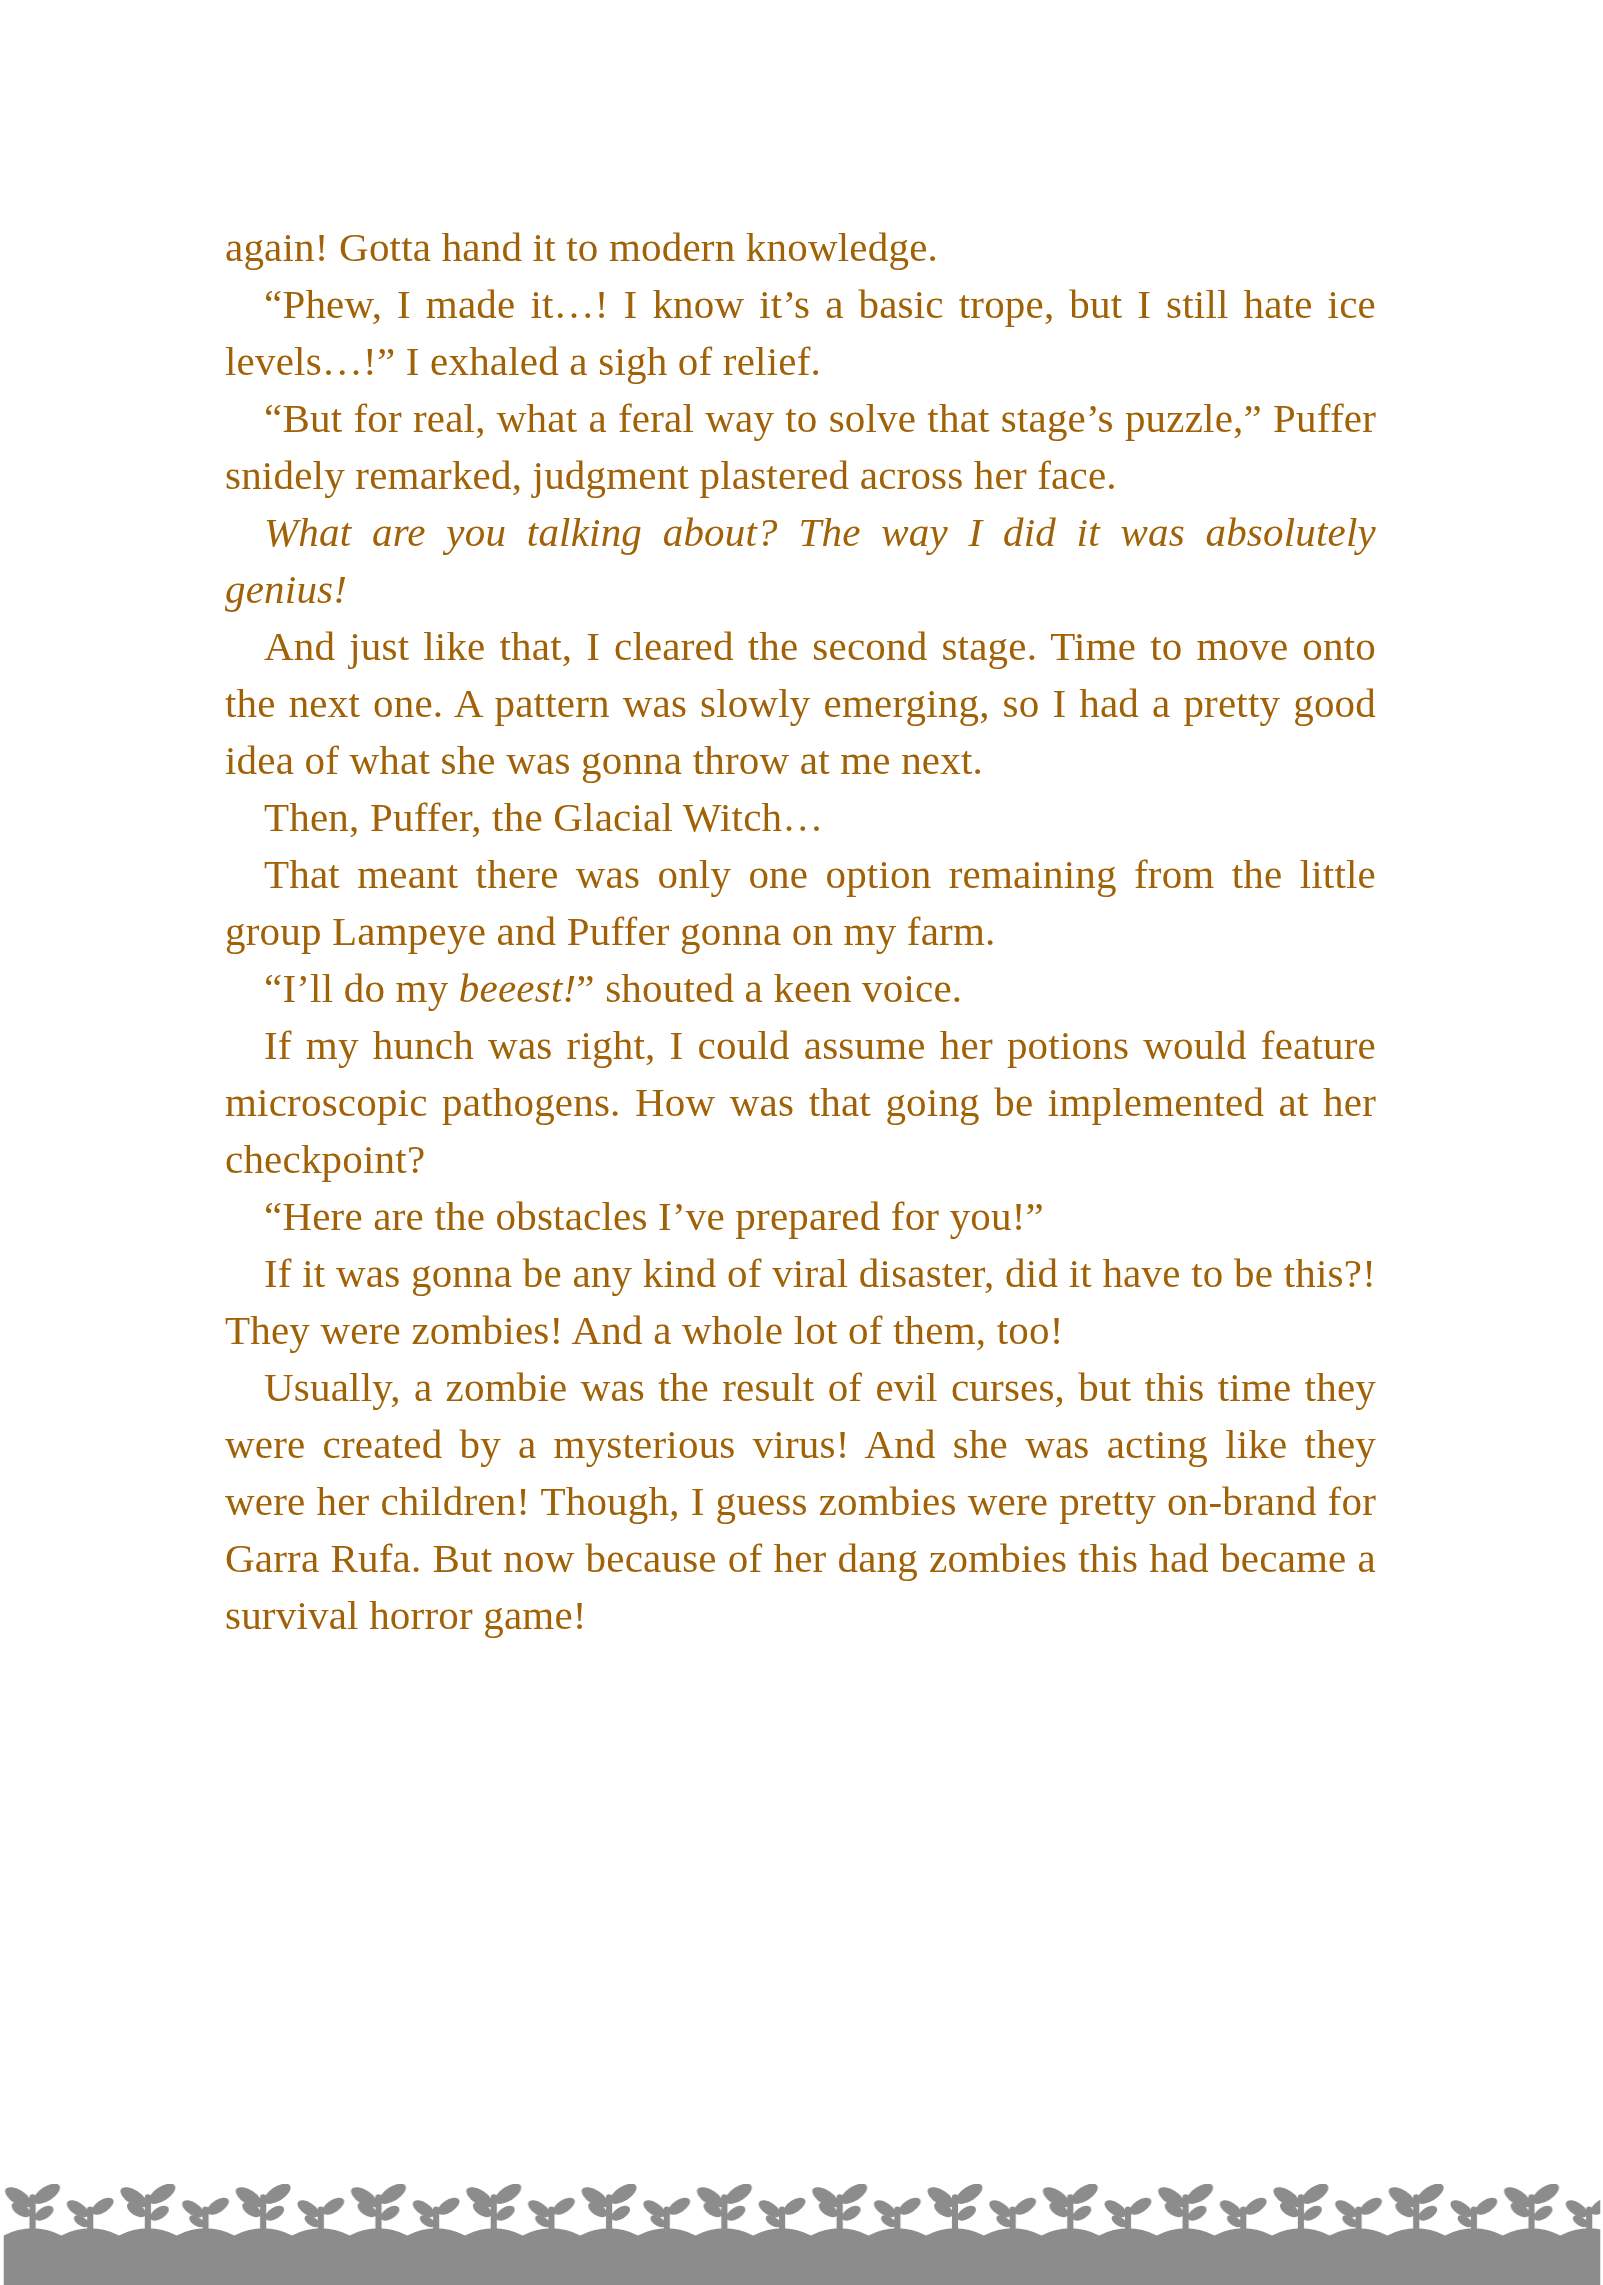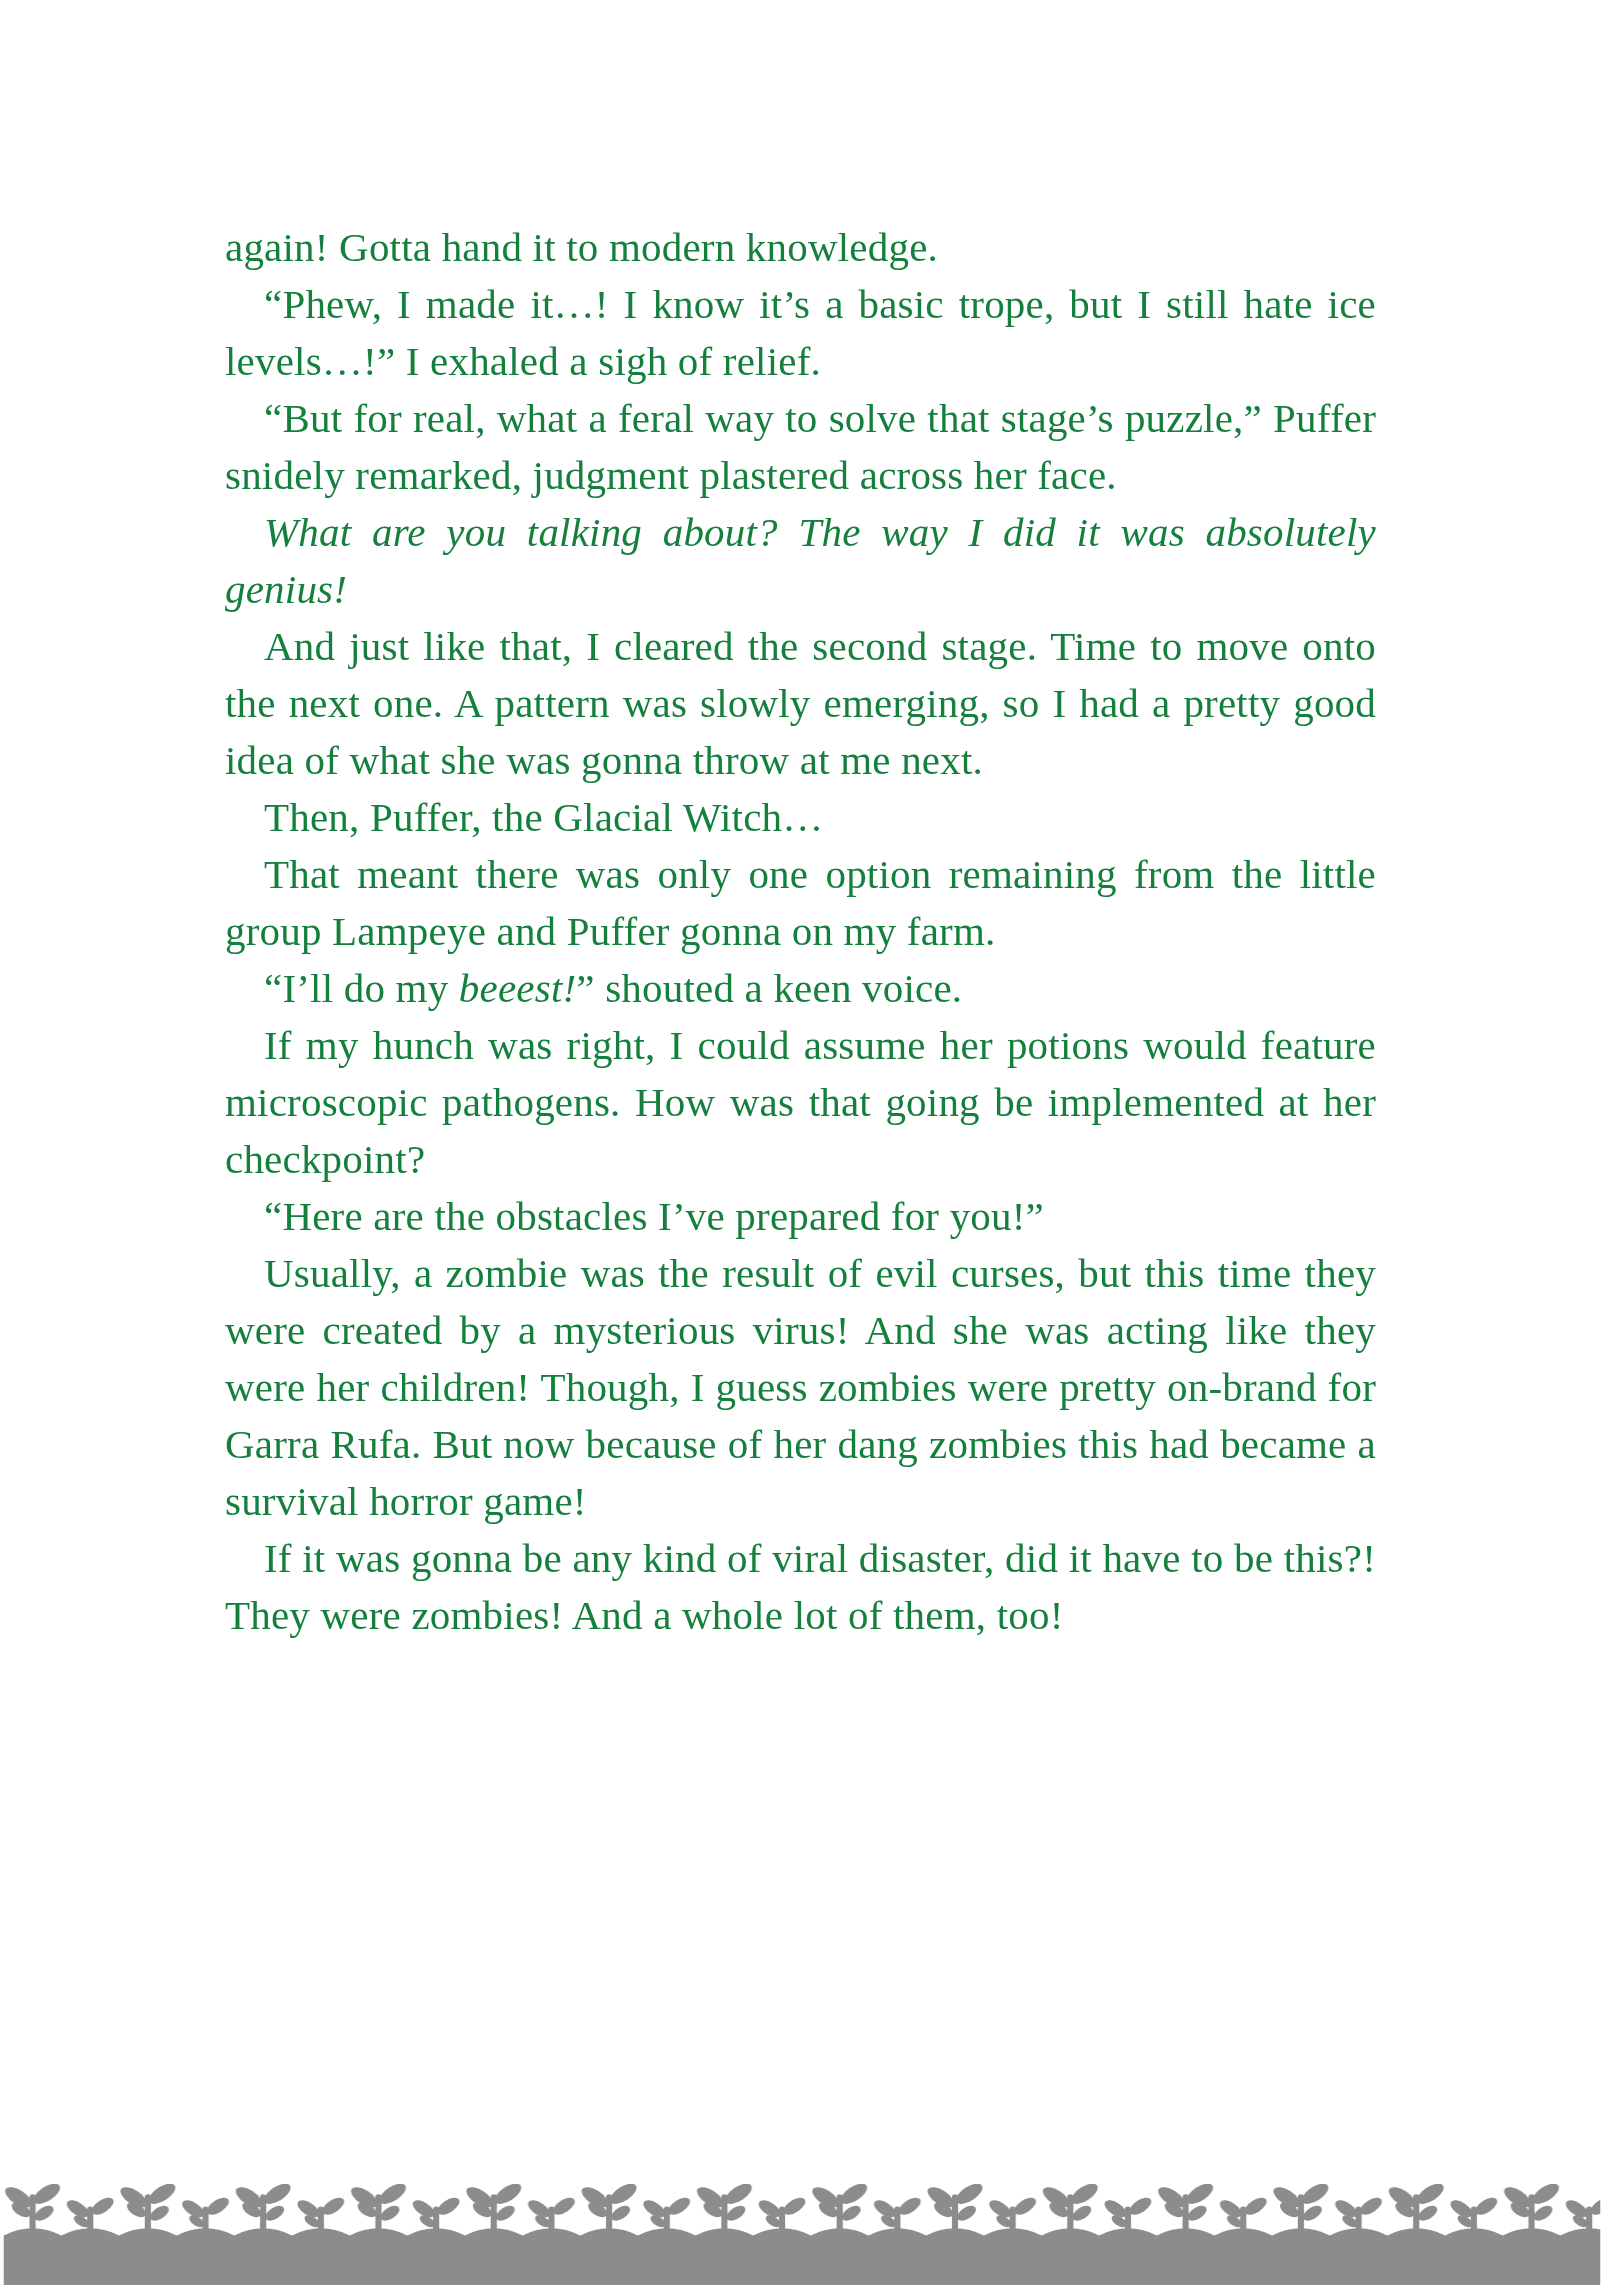--- a/index.html
+++ b/index.html
@@ -17,21 +17,21 @@
   .page {
     position: absolute;
     inset: 0;
     background: #ffffff;
   }
   .text-block {
     position: absolute;
     left: 225px;
     top: 219px;
     width: 1151px;
-    color: #15803d;
+    color: #a16207;
     font-size: 41px;
     line-height: 57px;
     text-align: justify;
     letter-spacing: 0.2px;
   }
   .text-block p {
     margin: 0;
     padding: 0;
   }
   .text-block p.indent {
@@ -59,22 +59,22 @@
     <p><span>again! Gotta hand it to modern knowledge.</span></p>
     <p class="indent"><span>“Phew, I made it…! I know it’s a basic trope, but I still hate ice levels…!” I exhaled a sigh of relief.</span></p>
     <p class="indent"><span>“But for real, what a feral way to solve that stage’s puzzle,” Puffer snidely remarked, judgment plastered across her face.</span></p>
     <p class="indent italic"><span>What are you talking about? The way I did it was absolutely genius!</span></p>
     <p class="indent"><span>And just like that, I cleared the second stage. Time to move onto the next one. A pattern was slowly emerging, so I had a pretty good idea of what she was gonna throw at me next.</span></p>
     <p class="indent"><span>Then, Puffer, the Glacial Witch…</span></p>
     <p class="indent"><span>That meant there was only one option remaining from the little group Lampeye and Puffer gonna on my farm.</span></p>
     <p class="indent"><span>“I’ll do my </span><span class="italic">beeest!</span><span>” shouted a keen voice.</span></p>
     <p class="indent"><span>If my hunch was right, I could assume her potions would feature microscopic pathogens. How was that going be implemented at her checkpoint?</span></p>
     <p class="indent"><span>“Here are the obstacles I’ve prepared for you!”</span></p>
+    <p class="indent"><span>If it was gonna be any kind of viral disaster, did it have to be this?! They were zombies! And a whole lot of them, too!</span></p>
     <p class="indent"><span>Usually, a zombie was the result of evil curses, but this time they were created by a mysterious virus! And she was acting like they were her children! Though, I guess zombies were pretty on-brand for Garra Rufa. But now because of her dang zombies this had became a survival horror game!</span></p>
-    <p class="indent"><span>If it was gonna be any kind of viral disaster, did it have to be this?! They were zombies! And a whole lot of them, too!</span></p>
   </div>
 
   <svg class="sprout-border" viewBox="0 0 1800 115" xmlns="http://www.w3.org/2000/svg" aria-hidden="true">
     <defs>
       <pattern id="sprouts" patternUnits="userSpaceOnUse" width="130" height="115">
 
         <g fill="#8c8c8c" stroke="none" transform="translate(32.5,0)">
           <line x1="0" y1="54" x2="0" y2="15" stroke="#8c8c8c" stroke-width="7" stroke-linecap="round"></line>
           <ellipse cx="16" cy="11" rx="17" ry="8" transform="rotate(-33 16 11)"></ellipse>
           <ellipse cx="-16" cy="15" rx="17" ry="8" transform="rotate(33 -16 15)"></ellipse>

